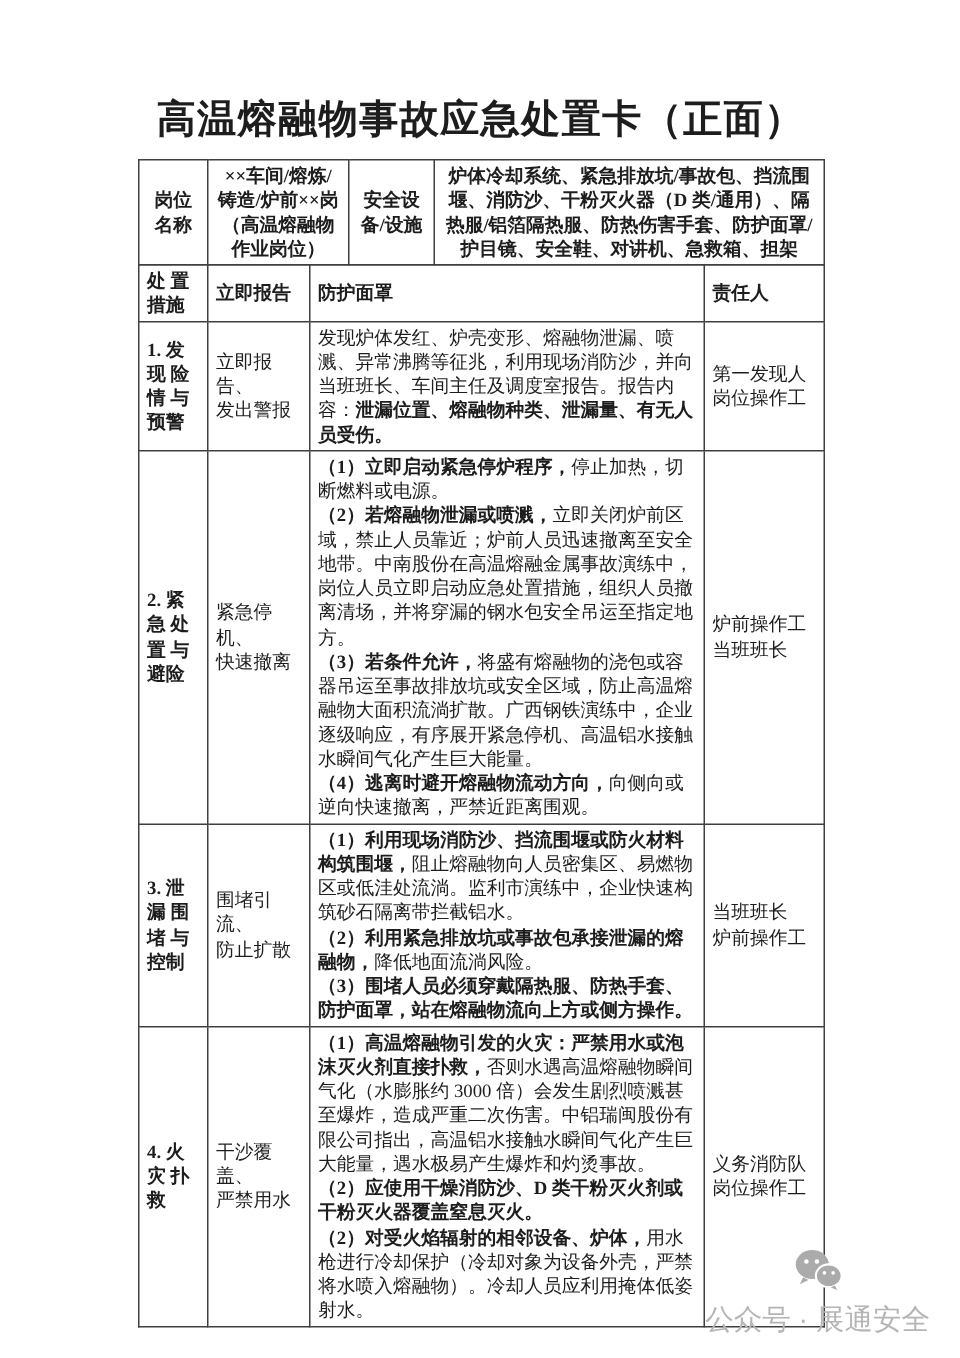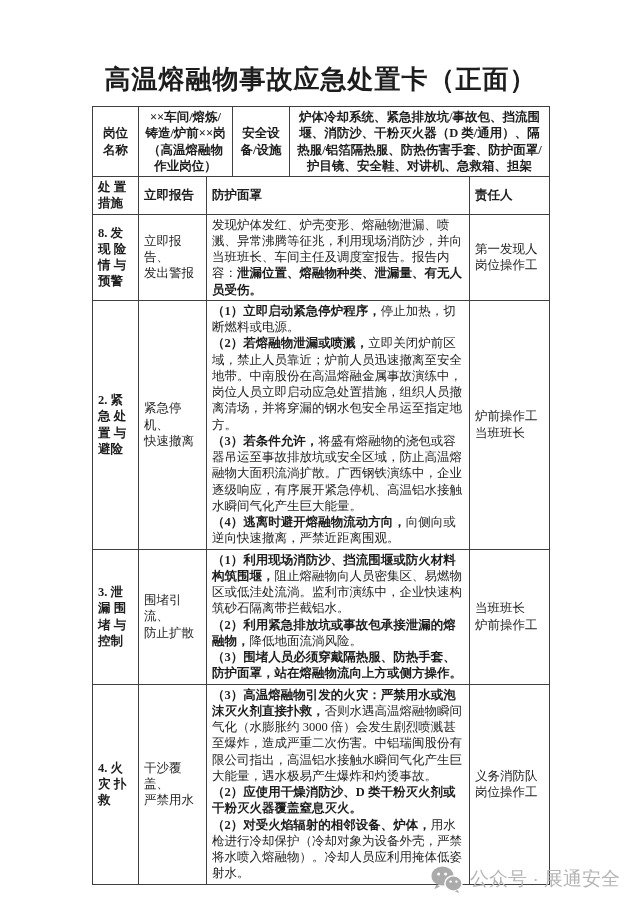--- a/index.html
+++ b/index.html
@@ -45,20 +45,21 @@
   .footer {
     position: absolute;
     right: 20px;
     bottom: 12px;
     display: flex;
     align-items: center;
     gap: 7px;
     font-family: "Liberation Sans", "DejaVu Sans", sans-serif;
     font-size: 19px;
     color: #b5b5b5;
+    flex-direction: column;
   }
   .footer svg { display: block; }
 </style>
 </head>
 <body>
 
 <div class="doc">
 
   <div class="title">高温熔融物事故应急处置卡（正面）</div>
 
@@ -93,21 +94,21 @@
     <tbody>
         <tr class="hHdr">
       <td class="lbl">处 置
 措施</td>
       <td class="lbl">立即报告</td>
       <td class="lbl">防护面罩</td>
       <td class="lbl">责任人</td>
     </tr>
 
     <tr class="r1">
-      <td class="lbl">8. 发
+      <td class="lbl">1. 发
 现 险
 情 与
 预警</td>
       <td>立即报告、
 发出警报</td>
       <td class="top"><span>发现炉体发红、炉壳变形、熔融物泄漏、喷溅、异常沸腾等征兆，利用现场消防沙，并向当班班长、车间主任及调度室报告。报告内容：</span><span class="b">泄漏位置、熔融物种类、泄漏量、有无人员受伤。</span></td>
       <td>第一发现人
 岗位操作工</td>
     </tr>
 
@@ -139,21 +140,21 @@
       <td>当班班长
 炉前操作工</td>
     </tr>
 
     <tr class="r4">
       <td class="lbl">4. 火
 灾 扑
 救</td>
       <td>干沙覆盖、
 严禁用水</td>
-      <td class="top"><span class="b">（3）高温熔融物引发的火灾：严禁用水或泡沫灭火剂直接扑救，</span><span>否则水遇高温熔融物瞬间气化（水膨胀约 3000 倍）会发生剧烈喷溅甚至爆炸，造成严重二次伤害。中铝瑞闽股份有限公司指出，高温铝水接触水瞬间气化产生巨大能量，遇水极易产生爆炸和灼烫事故。
+      <td class="top"><span class="b">（1）高温熔融物引发的火灾：严禁用水或泡沫灭火剂直接扑救，</span><span>否则水遇高温熔融物瞬间气化（水膨胀约 3000 倍）会发生剧烈喷溅甚至爆炸，造成严重二次伤害。中铝瑞闽股份有限公司指出，高温铝水接触水瞬间气化产生巨大能量，遇水极易产生爆炸和灼烫事故。
 </span><span class="b">（2）应使用干燥消防沙、D 类干粉灭火剂或干粉灭火器覆盖窒息灭火。
 </span><span class="b">（2）对受火焰辐射的相邻设备、炉体，</span><span>用水枪进行冷却保护（冷却对象为设备外壳，严禁将水喷入熔融物）。冷却人员应利用掩体低姿射水。</span></td>
       <td>义务消防队
 岗位操作工</td>
     </tr>
 
   </tbody>
     </table>
 </div>
 

